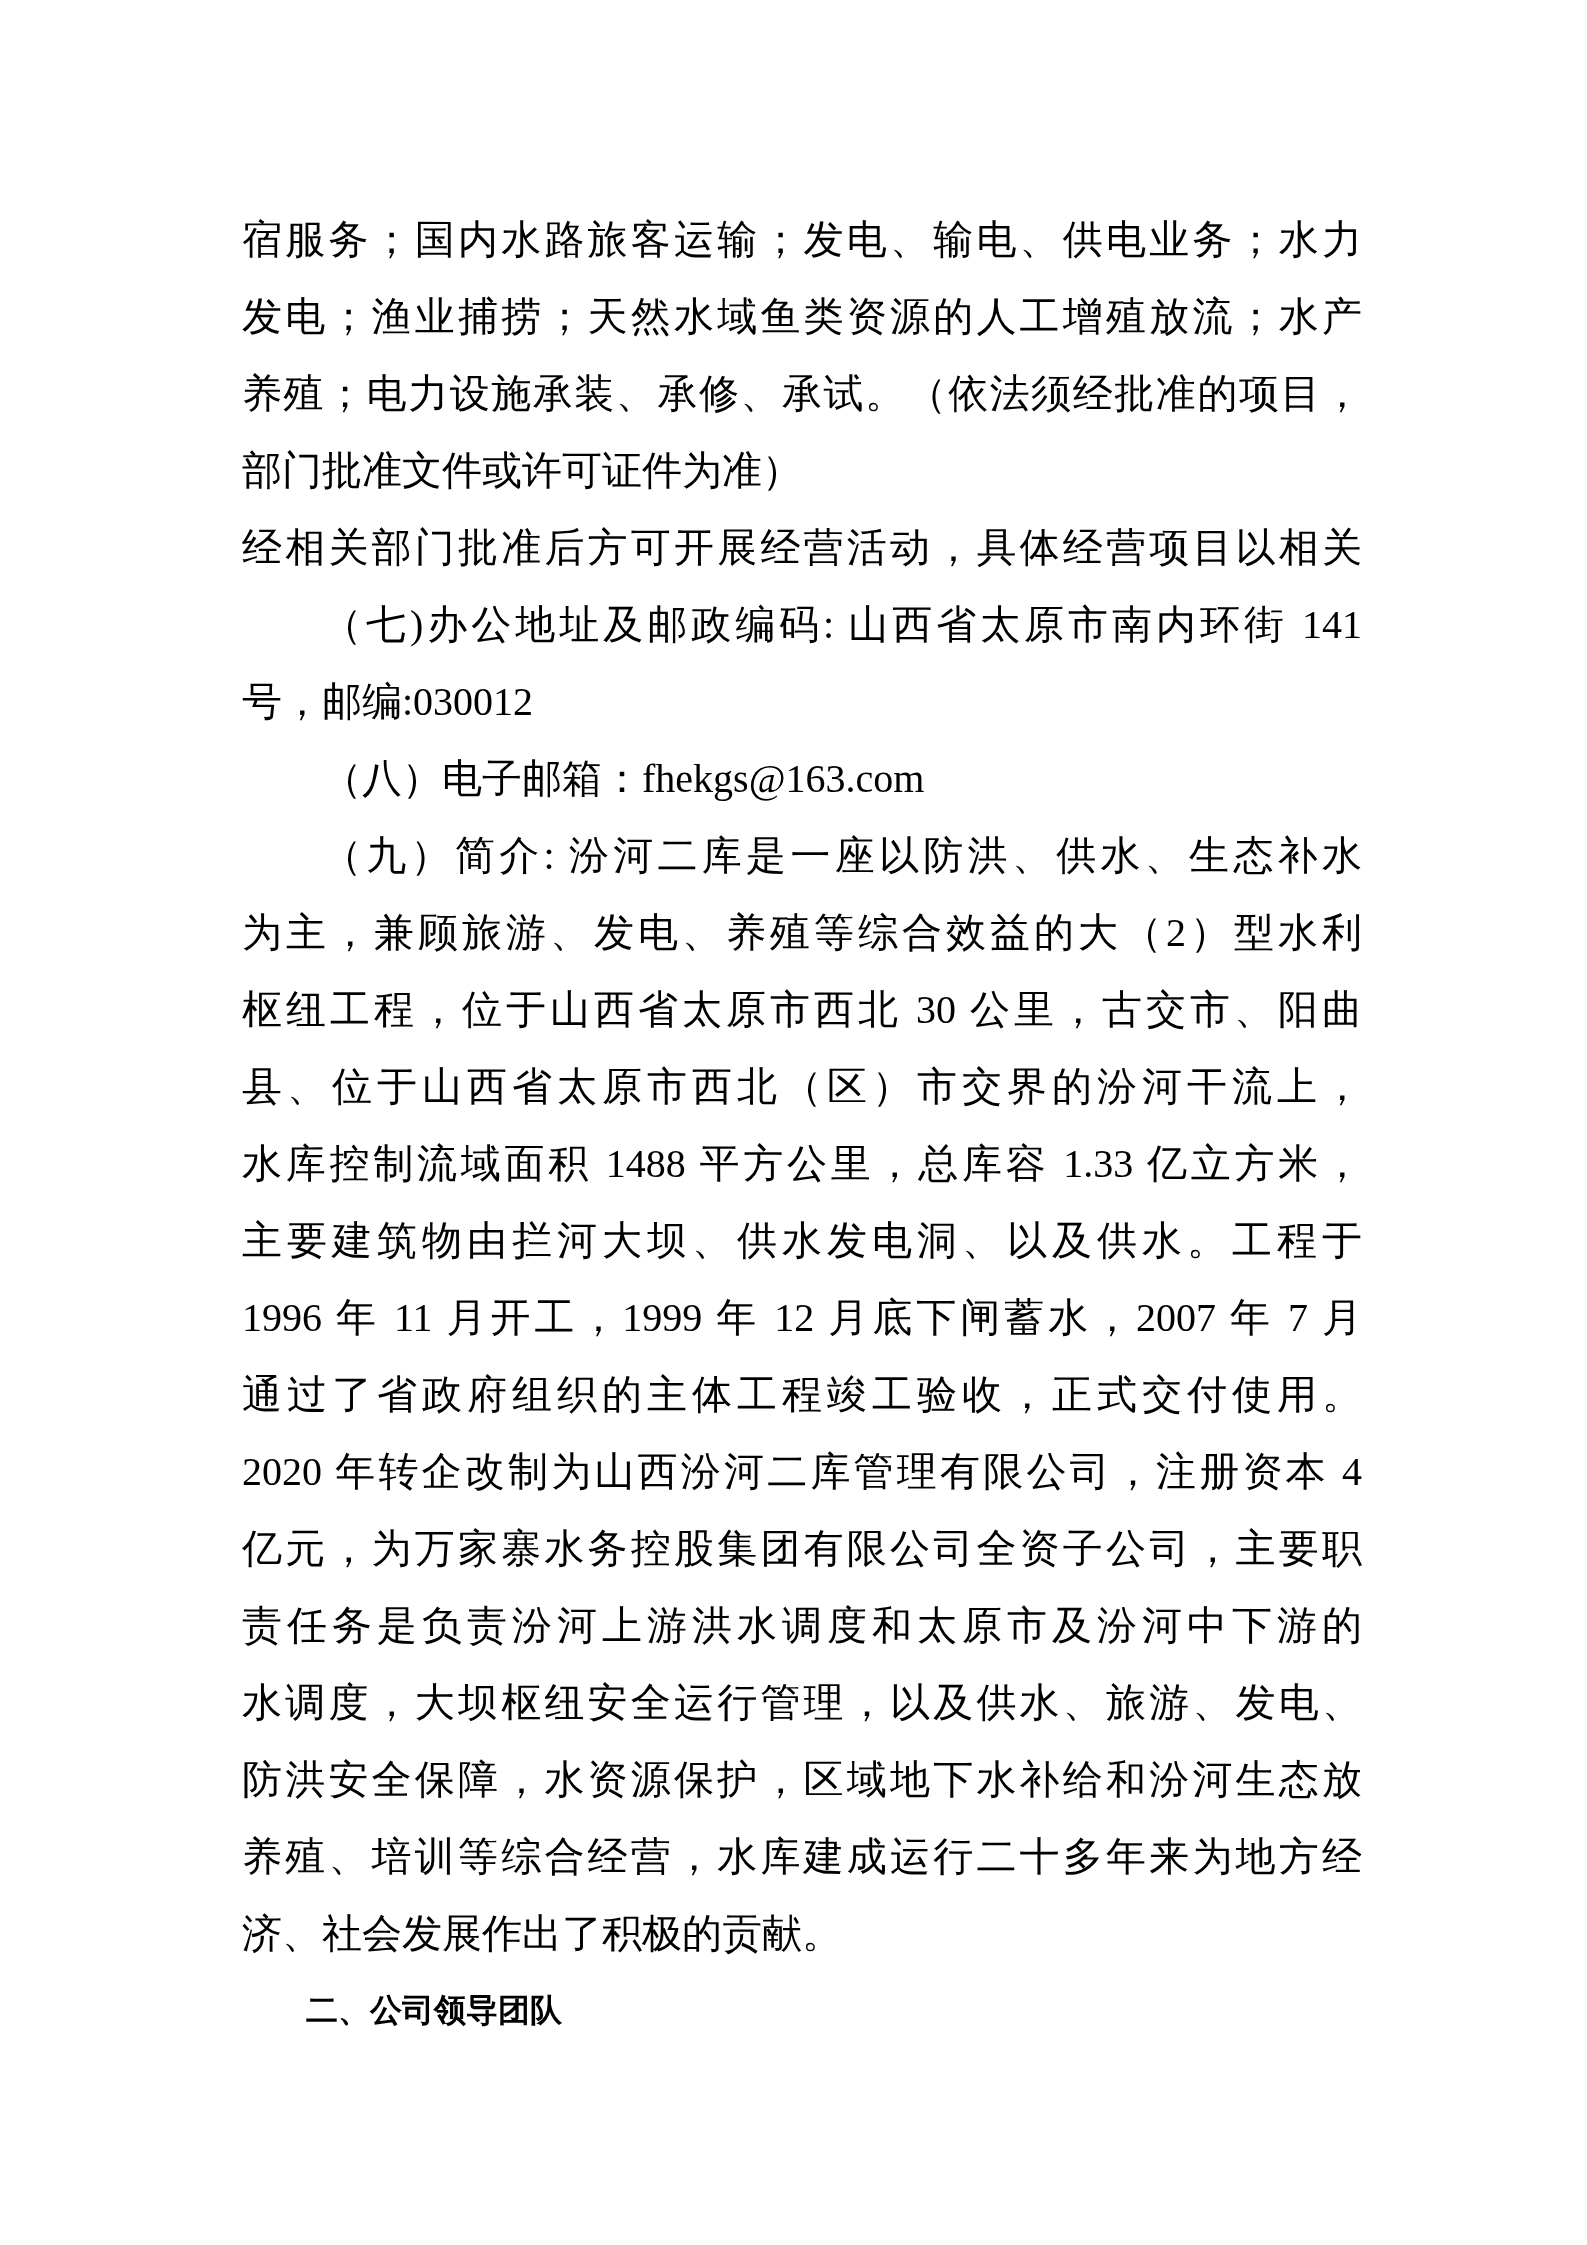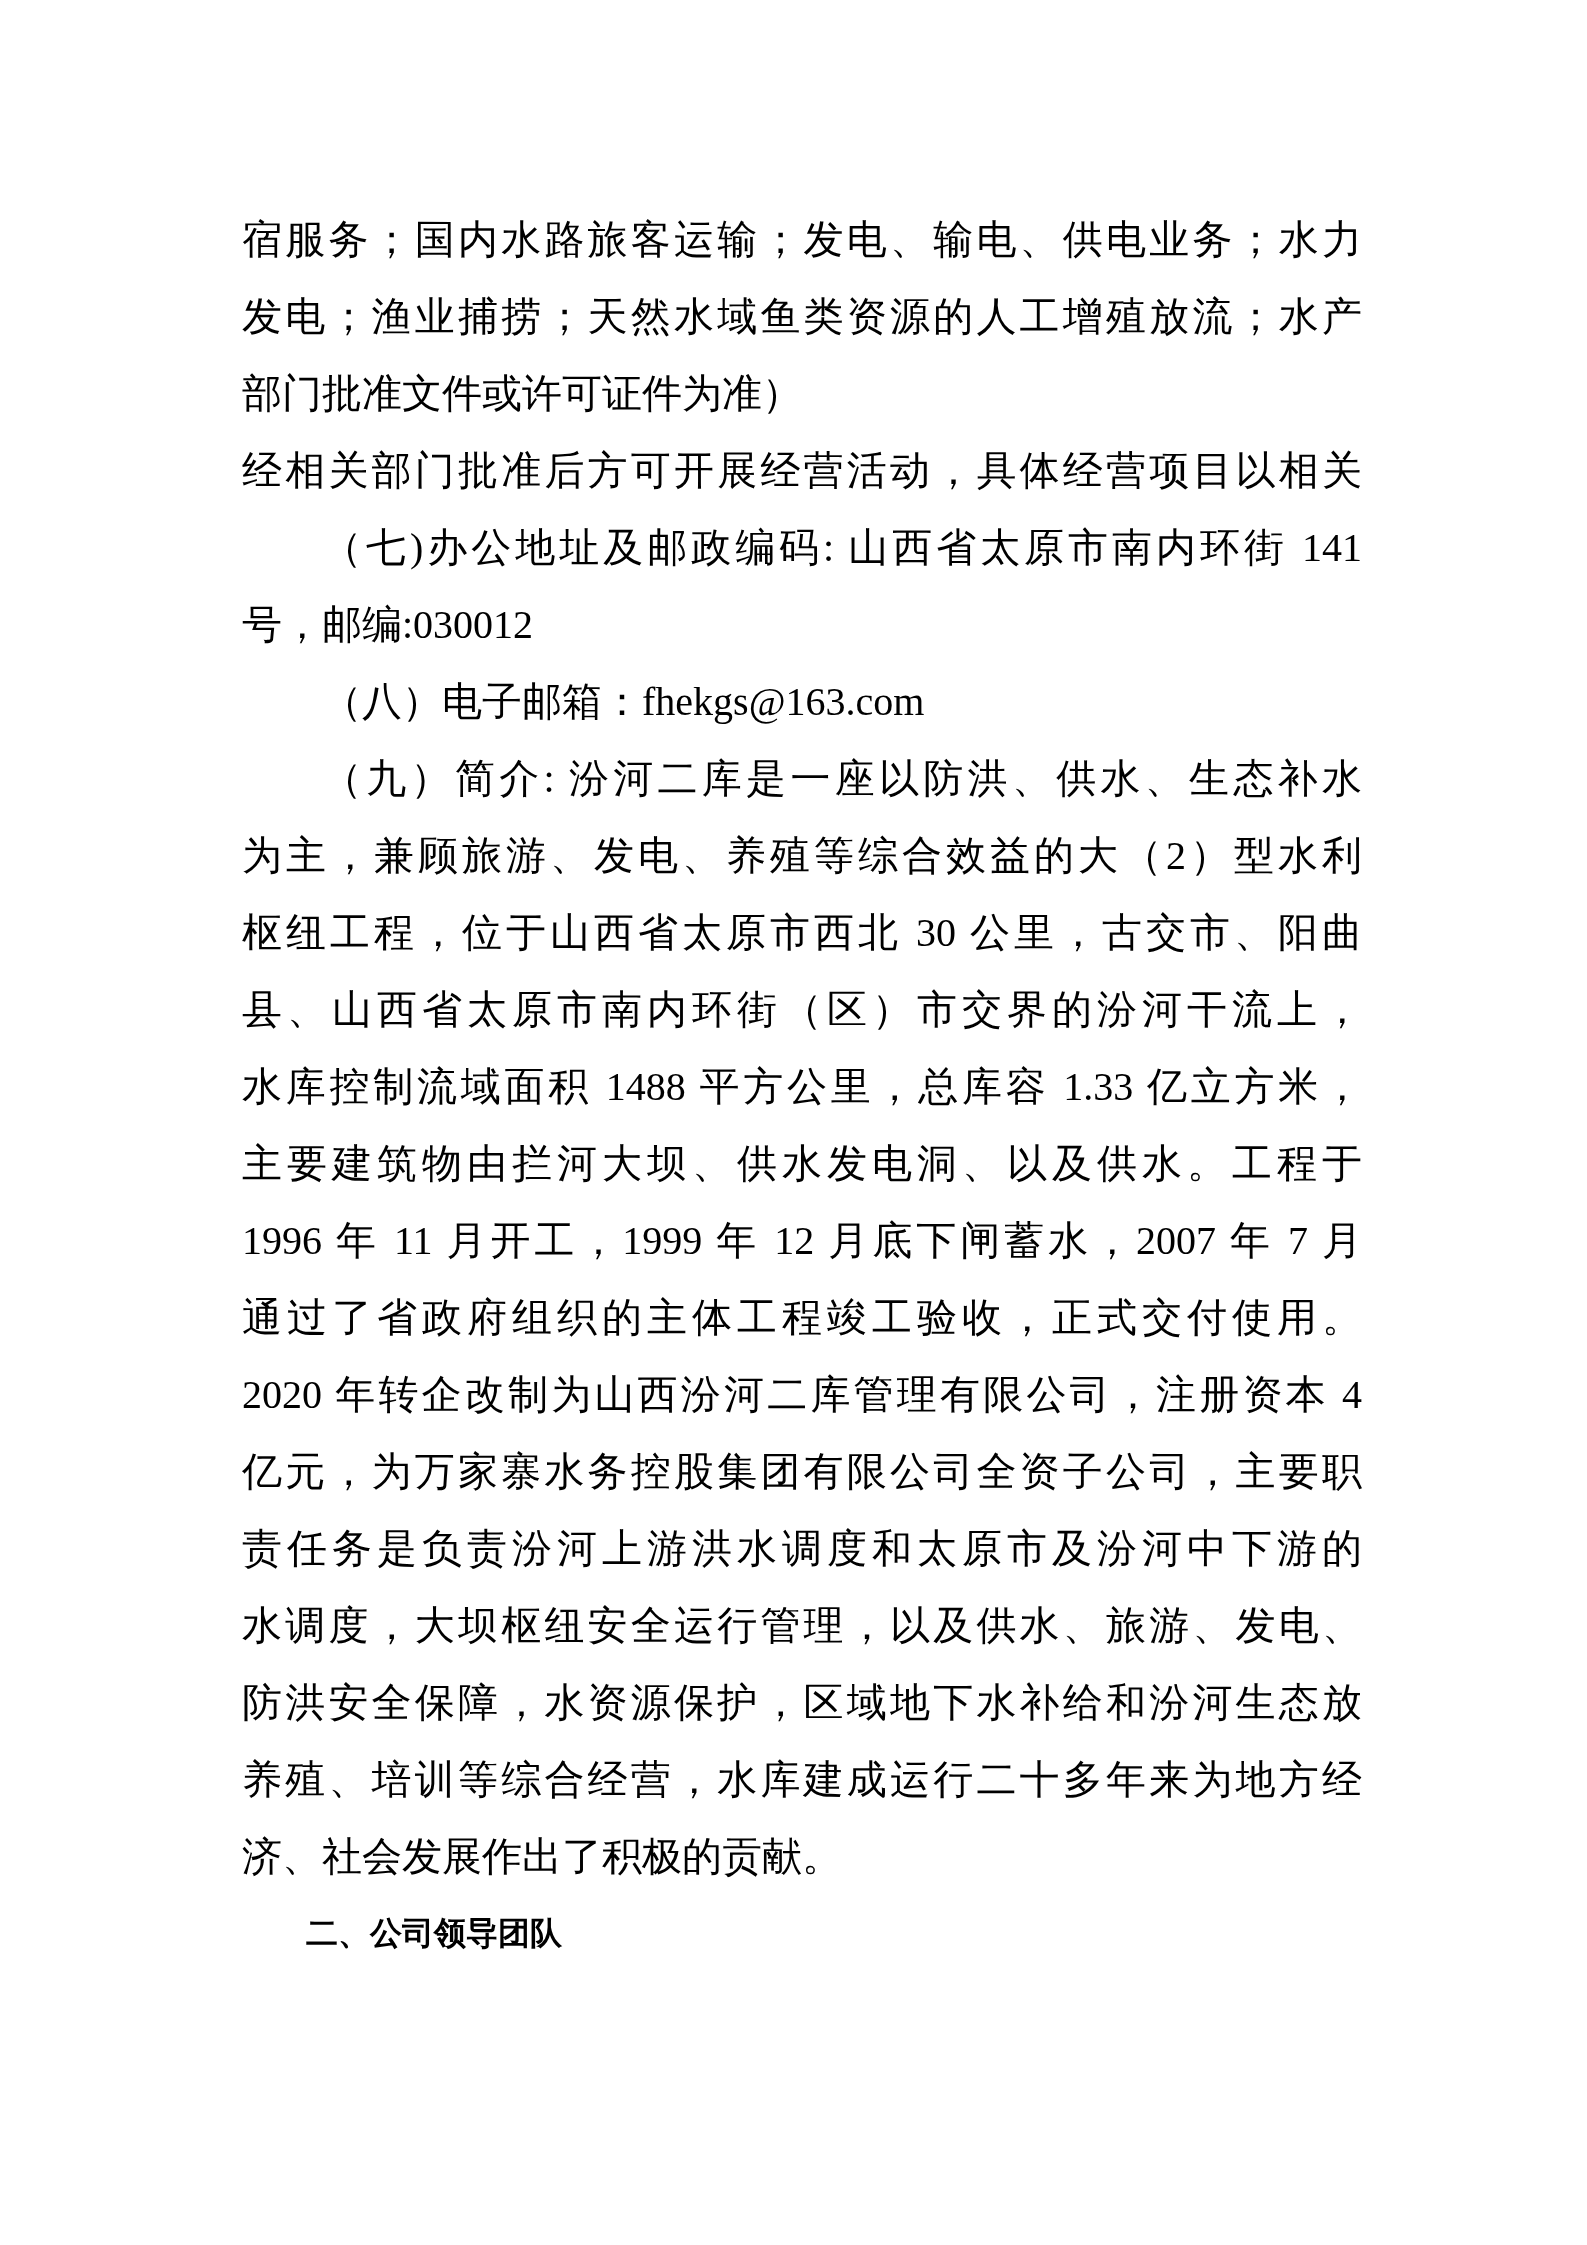--- a/index.html
+++ b/index.html
@@ -51,38 +51,39 @@
 </style>
 </head>
 <body>
 
 <div class="page">
   <div class="textblock">
 
     <div class="para">
       <div class="ln just">宿服务；国内水路旅客运输；发电、输电、供电业务；水力</div>
       <div class="ln just">发电；渔业捕捞；天然水域鱼类资源的人工增殖放流；水产</div>
+      <div class="ln just">养殖；电力设施承装、承修、承试。（依法须经批准的项目，</div>
       <div class="ln">部门批准文件或许可证件为准）</div>
       <div class="ln just">经相关部门批准后方可开展经营活动，具体经营项目以相关</div>
     </div>
 
     <div class="para">
       <div class="ln just ind">（七)办公地址及邮政编码: 山西省太原市南内环街 141</div>
       <div class="ln">号，邮编:030012</div>
     </div>
 
     <div class="para">
       <div class="ln ind">（八）电子邮箱：fhekgs@163.com</div>
     </div>
 
     <div class="para">
       <div class="ln just ind">（九）简介: 汾河二库是一座以防洪、供水、生态补水</div>
       <div class="ln just">为主，兼顾旅游、发电、养殖等综合效益的大（2）型水利</div>
       <div class="ln just">枢纽工程，位于山西省太原市西北 30 公里，古交市、阳曲</div>
-      <div class="ln just">县、山西省太原市南内环街（区）市交界的汾河干流上，</div>
+      <div class="ln just">县、位于山西省太原市西北（区）市交界的汾河干流上，</div>
       <div class="ln just">水库控制流域面积 1488 平方公里，总库容 1.33 亿立方米，</div>
       <div class="ln just">主要建筑物由拦河大坝、供水发电洞、以及供水。工程于</div>
       <div class="ln just">1996 年 11 月开工，1999 年 12 月底下闸蓄水，2007 年 7 月</div>
       <div class="ln just">通过了省政府组织的主体工程竣工验收，正式交付使用。</div>
       <div class="ln just">2020 年转企改制为山西汾河二库管理有限公司，注册资本 4</div>
       <div class="ln just">亿元，为万家寨水务控股集团有限公司全资子公司，主要职</div>
       <div class="ln just">责任务是负责汾河上游洪水调度和太原市及汾河中下游的</div>
       <div class="ln just">水调度，大坝枢纽安全运行管理，以及供水、旅游、发电、</div>
       <div class="ln just">防洪安全保障，水资源保护，区域地下水补给和汾河生态放</div>
       <div class="ln just">养殖、培训等综合经营，水库建成运行二十多年来为地方经</div>

